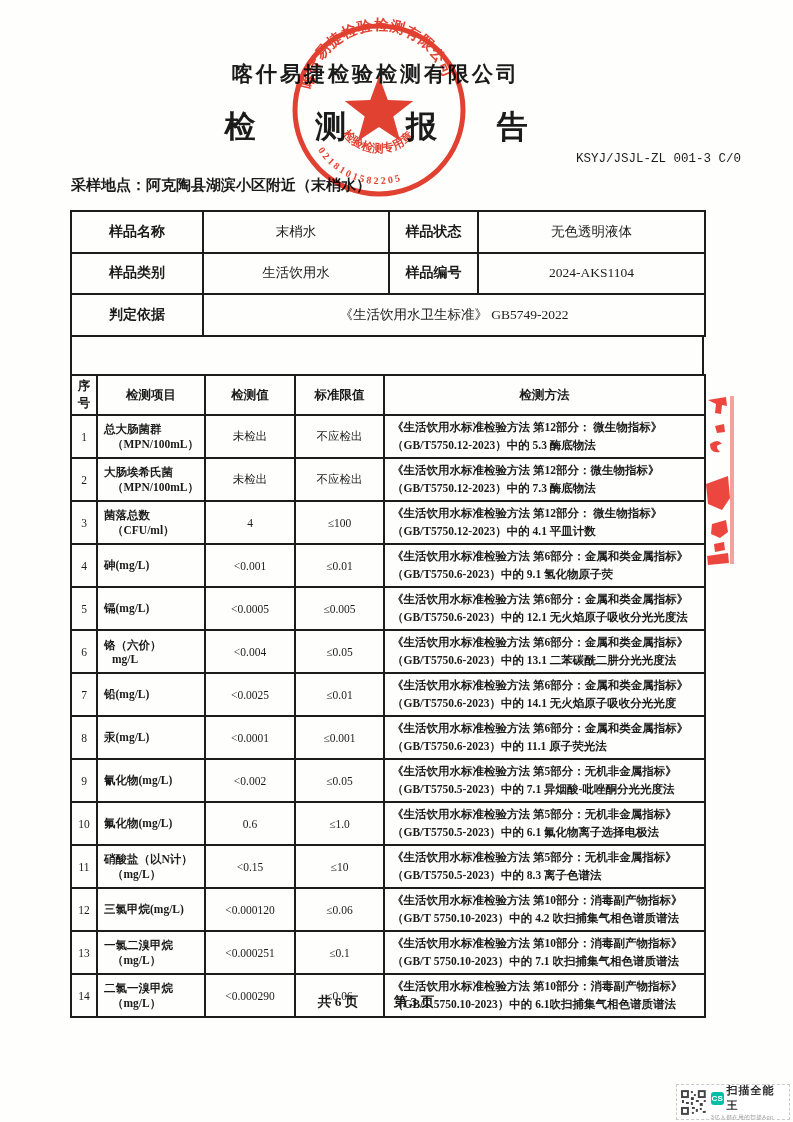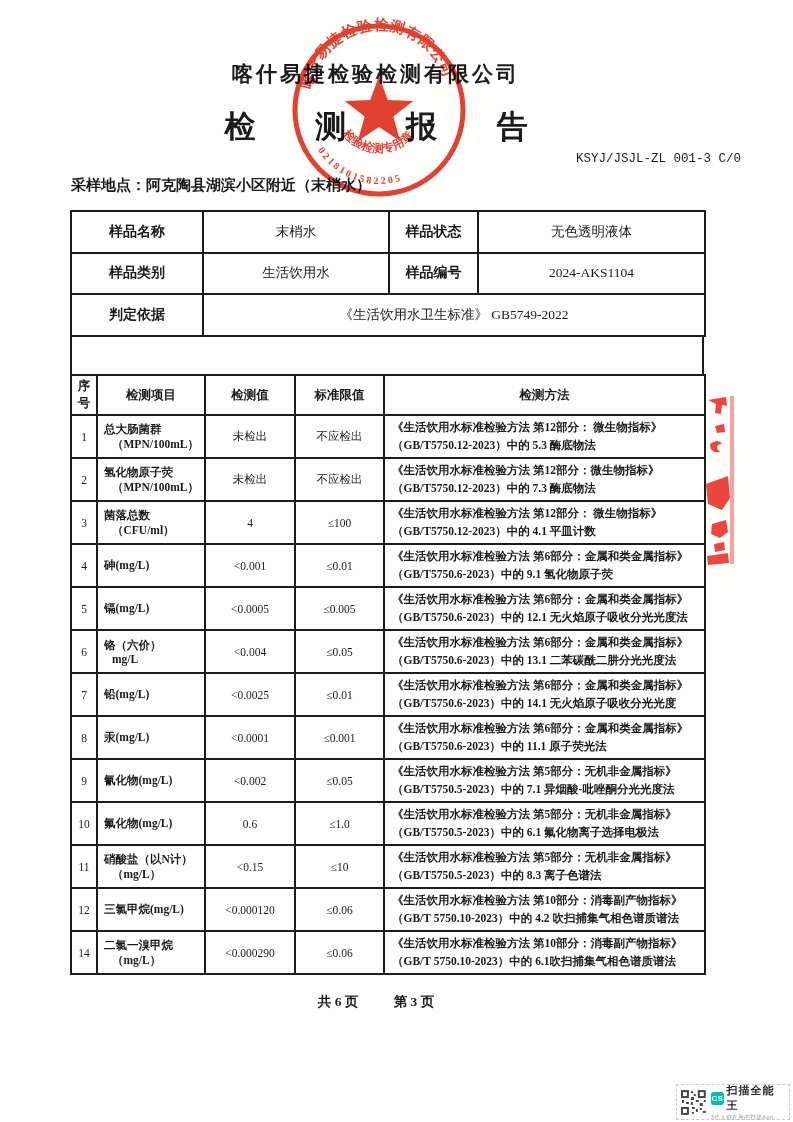--- a/index.html
+++ b/index.html
@@ -136,21 +136,21 @@
           <td class="c-val">未检出</td>
           <td class="c-lim">不应检出</td>
           <td class="c-meth">
             <div>《生活饮用水标准检验方法 第12部分： 微生物指标》</div>
             <div>（GB/T5750.12-2023）中的 5.3 酶底物法</div>
           </td>
         </tr>
         <tr>
           <td class="c-no">2</td>
           <td class="c-item">
-            <div>氢化物原子荧</div>
+            <div>大肠埃希氏菌</div>
             <div class="ind">（MPN/100mL）</div>
           </td>
           <td class="c-val">未检出</td>
           <td class="c-lim">不应检出</td>
           <td class="c-meth">
             <div>《生活饮用水标准检验方法 第12部分：微生物指标》</div>
             <div>（GB/T5750.12-2023）中的 7.3 酶底物法</div>
           </td>
         </tr>
         <tr>
@@ -267,20 +267,33 @@
         <tr>
           <td class="c-no">12</td>
           <td class="c-item">
             <div>三氯甲烷(mg/L)</div>
           </td>
           <td class="c-val">&lt;0.000120</td>
           <td class="c-lim">≤0.06</td>
           <td class="c-meth">
             <div>《生活饮用水标准检验方法 第10部分：消毒副产物指标》</div>
             <div>（GB/T 5750.10-2023）中的 4.2 吹扫捕集气相色谱质谱法</div>
+          </td>
+        </tr>
+        <tr>
+          <td class="c-no">13</td>
+          <td class="c-item">
+            <div>一氯二溴甲烷</div>
+            <div class="ind">（mg/L）</div>
+          </td>
+          <td class="c-val">&lt;0.000251</td>
+          <td class="c-lim">≤0.1</td>
+          <td class="c-meth">
+            <div>《生活饮用水标准检验方法 第10部分：消毒副产物指标》</div>
+            <div>（GB/T 5750.10-2023）中的 7.1 吹扫捕集气相色谱质谱法</div>
           </td>
         </tr>
         <tr>
           <td class="c-no">14</td>
           <td class="c-item">
             <div>二氯一溴甲烷</div>
             <div class="ind">（mg/L）</div>
           </td>
           <td class="c-val">&lt;0.000290</td>
           <td class="c-lim">≤0.06</td>

